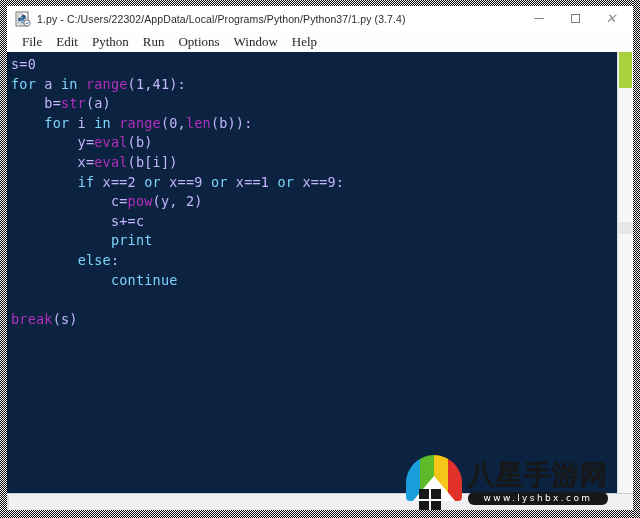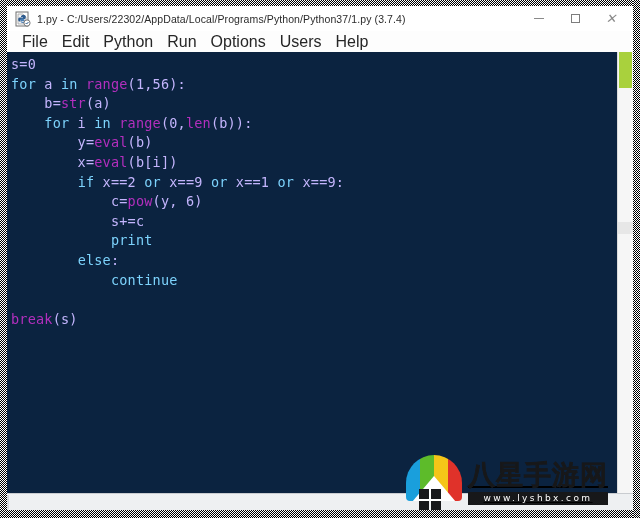--- a/index.html
+++ b/index.html
@@ -112,25 +112,26 @@
   
   .menubar {
     height: 21px;
     background: #fdfdfd;
     display: flex;
     align-items: center;
     padding-left: 8px;
     flex: 0 0 auto;
   }
   .menu-item {
-    font-size: 16px;
+    font-size: 13px;
     color: #262626;
     padding: 0 7px;
     line-height: 21px;
     white-space: nowrap;
+    font-family: Liberation Serif, serif;
   }
 
   
   .editor-wrap {
     position: relative;
     flex: 1 1 auto;
     display: flex;
     min-height: 0;
     background: #0b2340;
   }
@@ -200,21 +201,20 @@
   .watermark {
     position: absolute;
     right: 8px;
     bottom: 6px;
     width: 226px;
     height: 58px;
     display: flex;
     align-items: center;
     z-index: 30;
     pointer-events: none;
-    text-decoration: underline;
   }
   .wm-mark {
     position: relative;
     width: 56px;
     height: 56px;
     flex: 0 0 auto;
   }
   .wm-circle {
     position: absolute;
     left: 0;
@@ -278,20 +278,21 @@
   .wm-url {
     margin-top: 2px;
     background: #17181a;
     color: #ffffff;
     font-family: "DejaVu Sans", sans-serif;
     font-size: 9px;
     letter-spacing: 2.4px;
     text-align: center;
     padding: 1px 2px;
     line-height: 11px;
+    border-radius: 6px;
   }
 </style>
 </head>
 <body>
 
 <div id="screen">
 
   <div class="window">
 
     <div class="titlebar">
@@ -318,34 +319,34 @@
           </span>
       </span>
     </div>
 
     <div class="menubar">
       <span class="menu-item">File</span>
       <span class="menu-item">Edit</span>
       <span class="menu-item">Python</span>
       <span class="menu-item">Run</span>
       <span class="menu-item">Options</span>
-      <span class="menu-item">Users</span>
+      <span class="menu-item">Window</span>
       <span class="menu-item">Help</span>
     </div>
 
     <div class="editor-wrap">
       <div class="editor">
         <pre class="code" id="code-block"><span class="pl">s=0</span>
-<span class="kw">for</span><span class="pl"> a </span><span class="kw">in</span><span class="pl"> </span><span class="bi">range</span><span class="pl">(1,56):</span>
+<span class="kw">for</span><span class="pl"> a </span><span class="kw">in</span><span class="pl"> </span><span class="bi">range</span><span class="pl">(1,41):</span>
 <span class="pl">    b=</span><span class="bi">str</span><span class="pl">(a)</span>
 <span class="pl">    </span><span class="kw">for</span><span class="pl"> i </span><span class="kw">in</span><span class="pl"> </span><span class="bi">range</span><span class="pl">(0,</span><span class="bi">len</span><span class="pl">(b)):</span>
 <span class="pl">        y=</span><span class="bi">eval</span><span class="pl">(b)</span>
 <span class="pl">        x=</span><span class="bi">eval</span><span class="pl">(b[i])</span>
 <span class="pl">        </span><span class="kw">if</span><span class="pl"> x==2 </span><span class="kw">or</span><span class="pl"> x==9 </span><span class="kw">or</span><span class="pl"> x==1 </span><span class="kw">or</span><span class="pl"> x==9:</span>
-<span class="pl">            c=</span><span class="bi">pow</span><span class="pl">(y, 6)</span>
+<span class="pl">            c=</span><span class="bi">pow</span><span class="pl">(y, 2)</span>
 <span class="pl">            s+=c</span>
 <span class="pl">            </span><span class="kw">print</span>
 <span class="pl">        </span><span class="kw">else</span><span class="pl">:</span>
 <span class="pl">            </span><span class="kw">continue</span>
 <span class="pl"></span>
 <span class="bi">break</span><span class="pl">(s)</span></pre>
       </div>
       <div class="vscroll">
         <div class="vthumb"></div>
         <div class="vcorner"></div>

